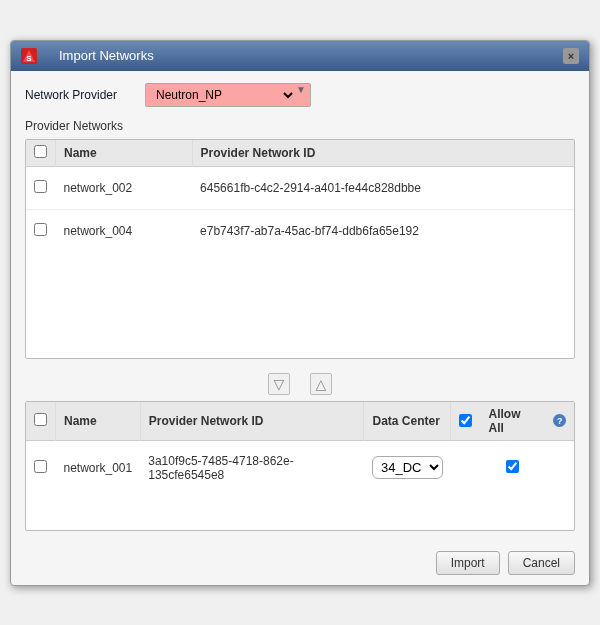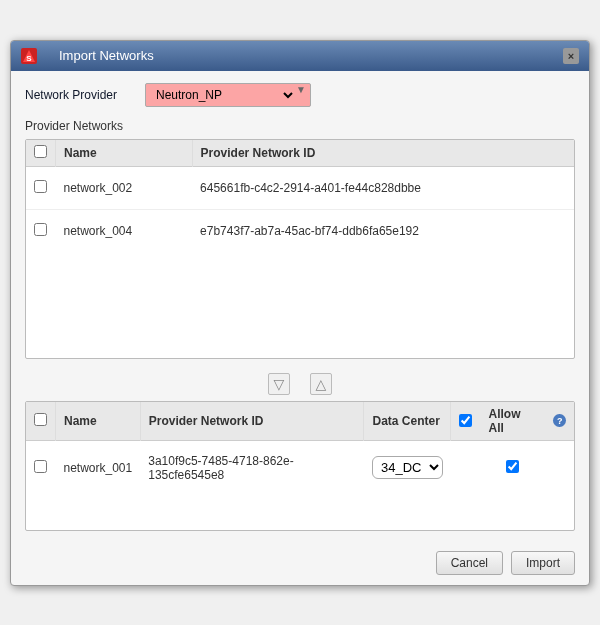--- a/index.html
+++ b/index.html
@@ -322,16 +322,16 @@
       <input type="checkbox" checked="" style="">
     </td>
   </tr>
           </tbody>
       </table>
     </div>
 
   </div>
 
   <div class="footer">
+    <button class="footer-btn">Import</button>
     <button class="footer-btn">Cancel</button>
-    <button class="footer-btn">Import</button>
   </div>
 </div>
 
 </body></html>

